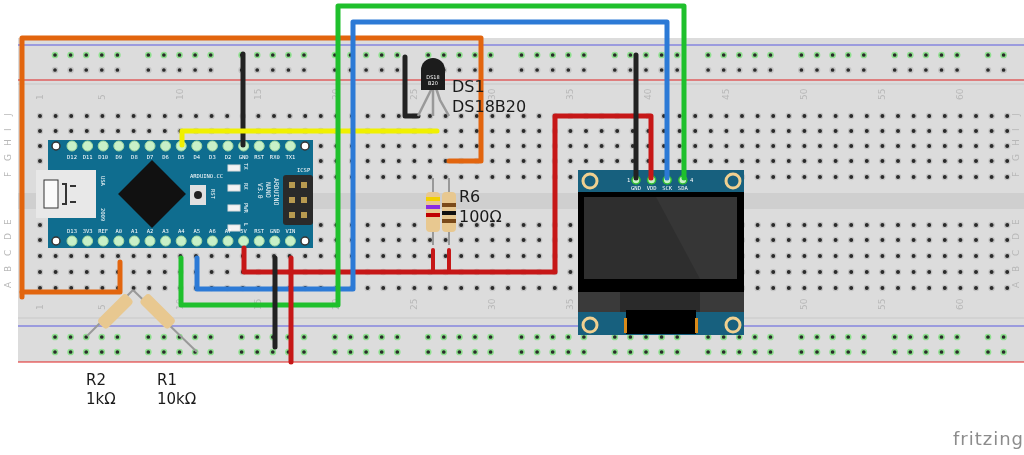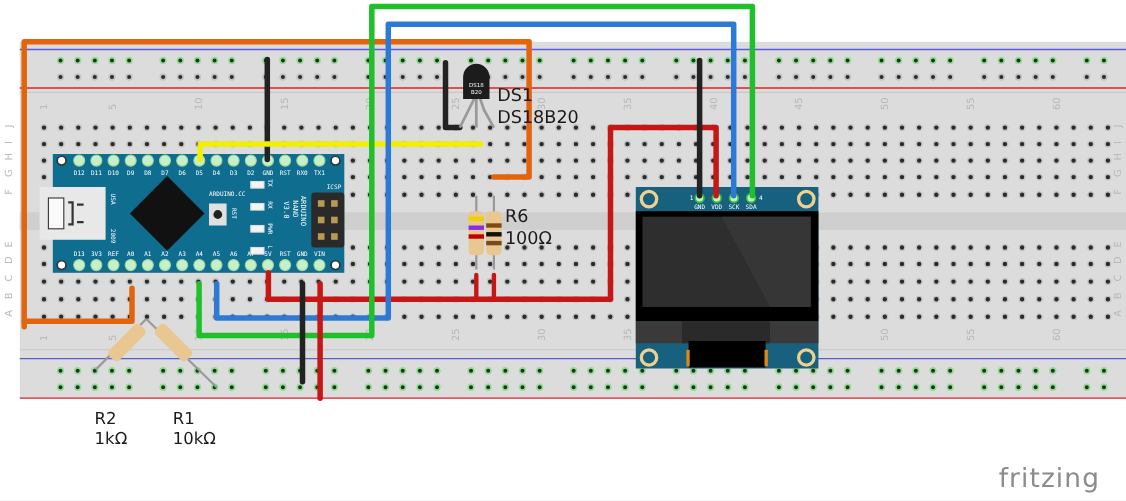--- a/index.html
+++ b/index.html
@@ -1,21 +1,21 @@
 <!DOCTYPE html>
 <html><head>
 <meta charset="utf-8">
 <style>
   html,body{margin:0;padding:0;background:#ffffff;}
   body{width:1024px;height:455px;position:relative;overflow:hidden;font-family:"DejaVu Sans",sans-serif;}
   svg{position:absolute;left:0;top:0;}
   .lbl{font-family:"DejaVu Sans",sans-serif;fill:#1a1a1a;}
   .pinlbl{font-family:"DejaVu Sans Mono",monospace;font-size:5.5px;fill:#ffffff;}
   .rowlbl,.collbl{font-family:"DejaVu Sans",sans-serif;font-size:9px;fill:#b8b8b8;}
-  .logo{position:absolute;right:24px;bottom:6px;font-family:"DejaVu Sans",sans-serif;font-size:24px;color:#8c8c8c;letter-spacing:1px;}
+  .logo{position:absolute;right:0;bottom:6px;font-family:"DejaVu Sans",sans-serif;font-size:18px;color:#8c8c8c;letter-spacing:1px;}
 </style>
 </head>
 <body>
 
 <svg id="canvas" width="1024" height="455">
 
   <g>
     <rect x="18" y="38" width="1006" height="324" fill="#dcdcdc"></rect>
 
     <line x1="18" y1="45" x2="1024" y2="45" stroke="#5a5ae0" stroke-width="1.2"></line>

